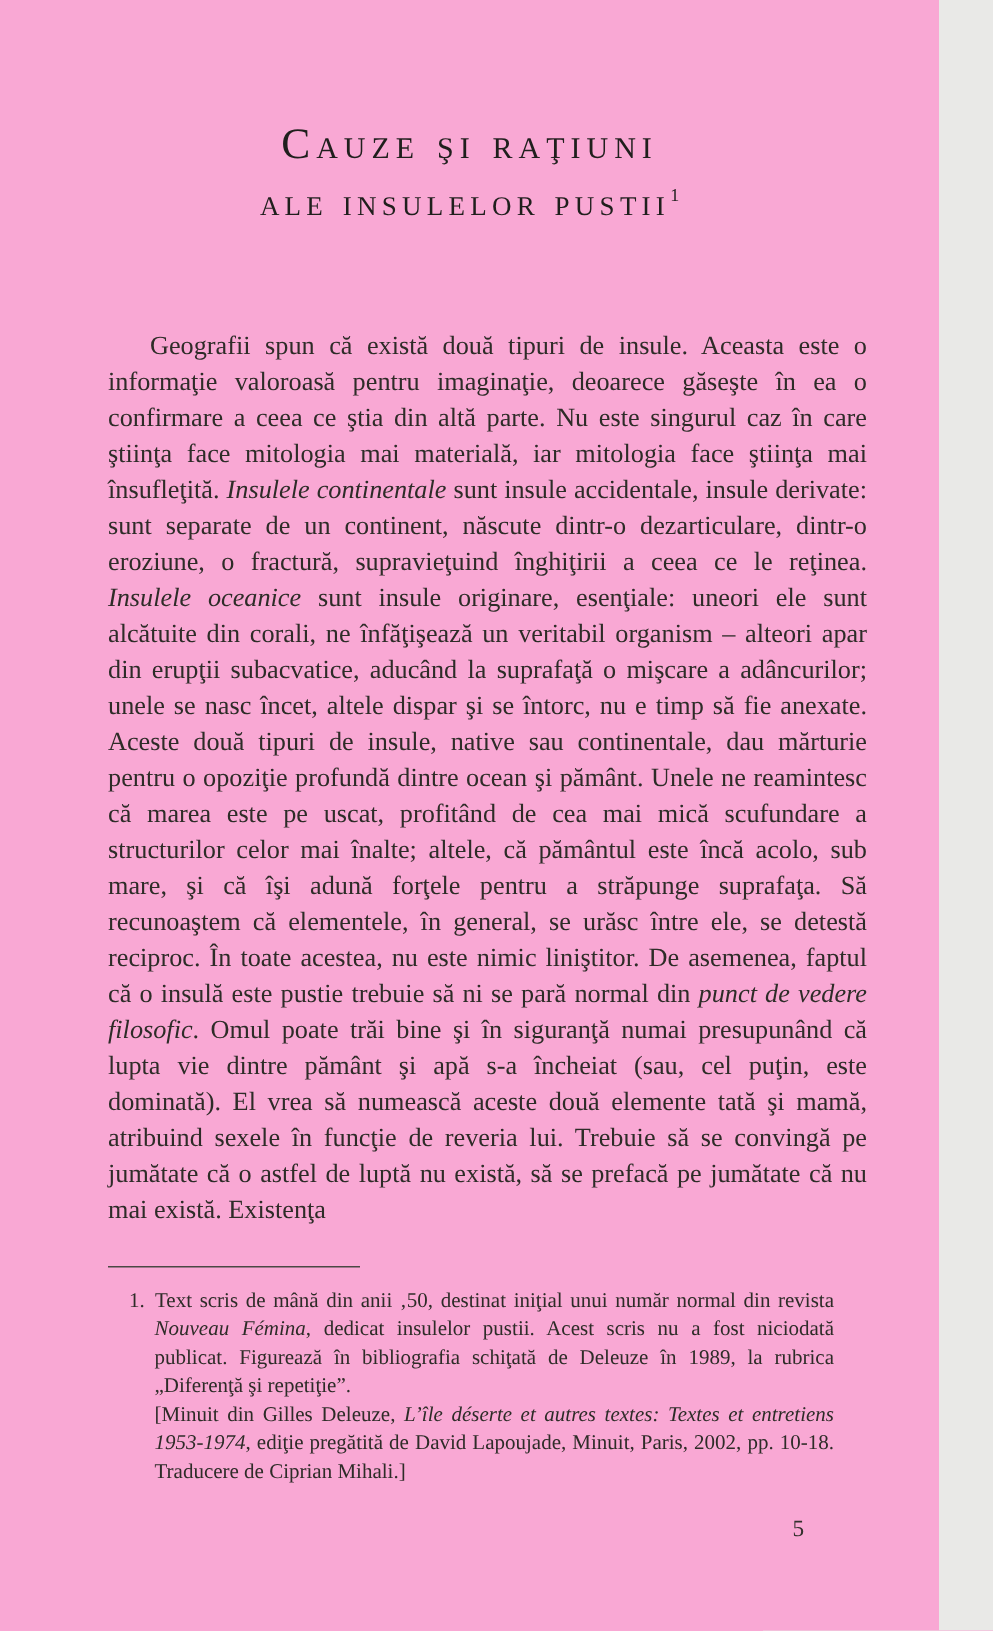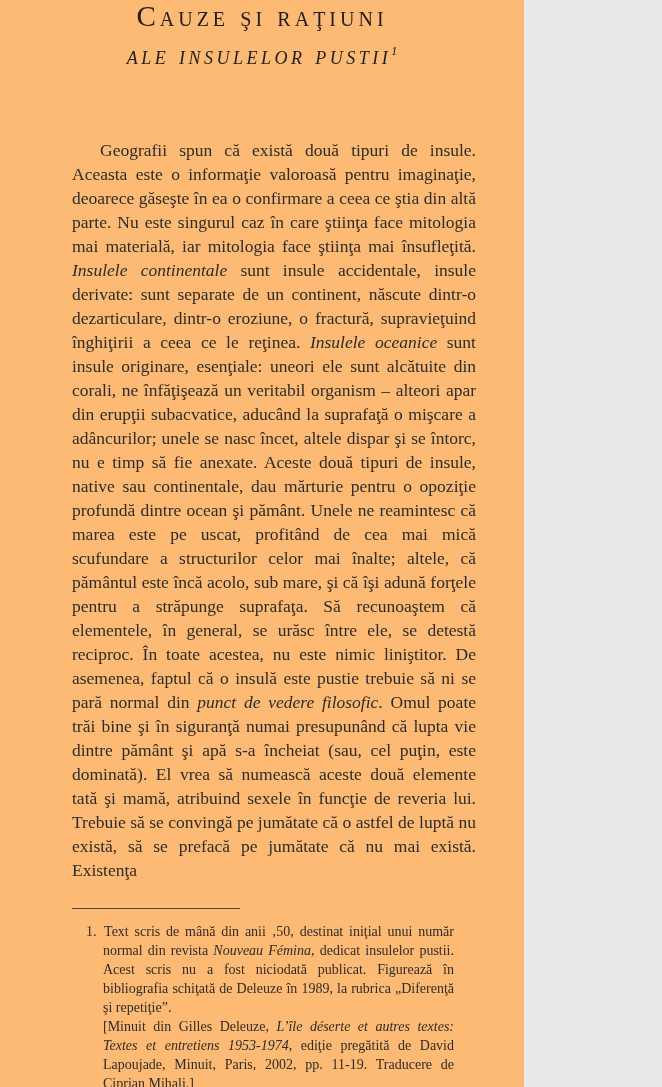--- a/index.html
+++ b/index.html
@@ -4,39 +4,39 @@
 <style>
   html, body { margin: 0; padding: 0; }
   body {
     width: 662px;
     height: 1087px;
     background: #e9e9e7;
     font-family: "Liberation Serif", "DejaVu Serif", serif;
   }
   .page {
     position: relative;
-    width: 524px;
+    width: 626px;
     height: 1087px;
-    background: #fdba74;
+    background: #f9a8d4;
     color: #2e2c28;
     box-sizing: border-box;
+    padding-top: 80px;
     overflow: hidden;
   }
   .title-block { text-align: center; color: #201f1d; }
   .title-line1 {
     font-variant: small-caps;
     font-size: 29px;
     letter-spacing: 4px;
   }
   .title-line2 {
     font-variant: small-caps;
     font-size: 25px;
     letter-spacing: 3.5px;
     margin-top: 9px;
-    font-style: italic;
   }
   .fnref {
     font-variant: normal;
     font-size: 12px;
     letter-spacing: 0;
   }
   .body-block { margin: 68px 48px 0 72px; }
   .body-paragraph {
     margin: 0;
     font-size: 17.5px;
@@ -81,18 +81,18 @@
   </header>
 
   <main class="body-block">
     <p class="body-paragraph"><span>Geografii spun că există două tipuri de insule. Aceasta este o informaţie valoroasă pentru imaginaţie, deoarece găseşte în ea o confirmare a ceea ce ştia din altă parte. Nu este singurul caz în care ştiinţa face mitologia mai materială, iar mitologia face ştiinţa mai însufleţită. </span><em>Insulele continentale</em><span> sunt insule accidentale, insule derivate: sunt separate de un continent, născute dintr-o dezarticulare, dintr-o eroziune, o fractură, supravieţuind înghiţirii a ceea ce le reţinea. </span><em>Insulele oceanice</em><span> sunt insule originare, esenţiale: uneori ele sunt alcătuite din corali, ne înfăţişează un veritabil organism – alteori apar din erupţii subacvatice, aducând la suprafaţă o mişcare a adâncurilor; unele se nasc încet, altele dispar şi se întorc, nu e timp să fie anexate. Aceste două tipuri de insule, native sau continentale, dau mărturie pentru o opoziţie profundă dintre ocean şi pământ. Unele ne reamintesc că marea este pe uscat, profitând de cea mai mică scufundare a structurilor celor mai înalte; altele, că pământul este încă acolo, sub mare, şi că îşi adună forţele pentru a străpunge suprafaţa. Să recunoaştem că elementele, în general, se urăsc între ele, se detestă reciproc. În toate acestea, nu este nimic liniştitor. De asemenea, faptul că o insulă este pustie trebuie să ni se pară normal din </span><em>punct de vedere filosofic</em><span>. Omul poate trăi bine şi în siguranţă numai presupunând că lupta vie dintre pământ şi apă s-a încheiat (sau, cel puţin, este dominată). El vrea să numească aceste două elemente tată şi mamă, atribuind sexele în funcţie de reveria lui. Trebuie să se convingă pe jumătate că o astfel de luptă nu există, să se prefacă pe jumătate că nu mai există. Existenţa</span></p>
   </main>
 
   <div class="footnote-rule"></div>
 
   <footer class="footnote-block">
     <p class="footnote-para hang"><span class="fn-marker">1.</span><span> </span><span>Text scris de mână din anii ‚50, destinat iniţial unui număr normal din revista </span><em>Nouveau Fémina</em><span>, dedicat insulelor pustii. Acest scris nu a fost niciodată publicat. Figurează în bibliografia schiţată de Deleuze în 1989, la rubrica „Diferenţă şi repetiţie”.</span></p>
-    <p class="footnote-para"><span>[Minuit din Gilles Deleuze, </span><em>L’île déserte et autres textes: Textes et entretiens 1953-1974</em><span>, ediţie pregătită de David Lapoujade, Minuit, Paris, 2002, pp. 11-19. Traducere de Ciprian Mihali.]</span></p>
+    <p class="footnote-para"><span>[Minuit din Gilles Deleuze, </span><em>L’île déserte et autres textes: Textes et entretiens 1953-1974</em><span>, ediţie pregătită de David Lapoujade, Minuit, Paris, 2002, pp. 10-18. Traducere de Ciprian Mihali.]</span></p>
   </footer>
 
   <div class="page-number">5</div>
 
 </div>
 
 </body></html>

